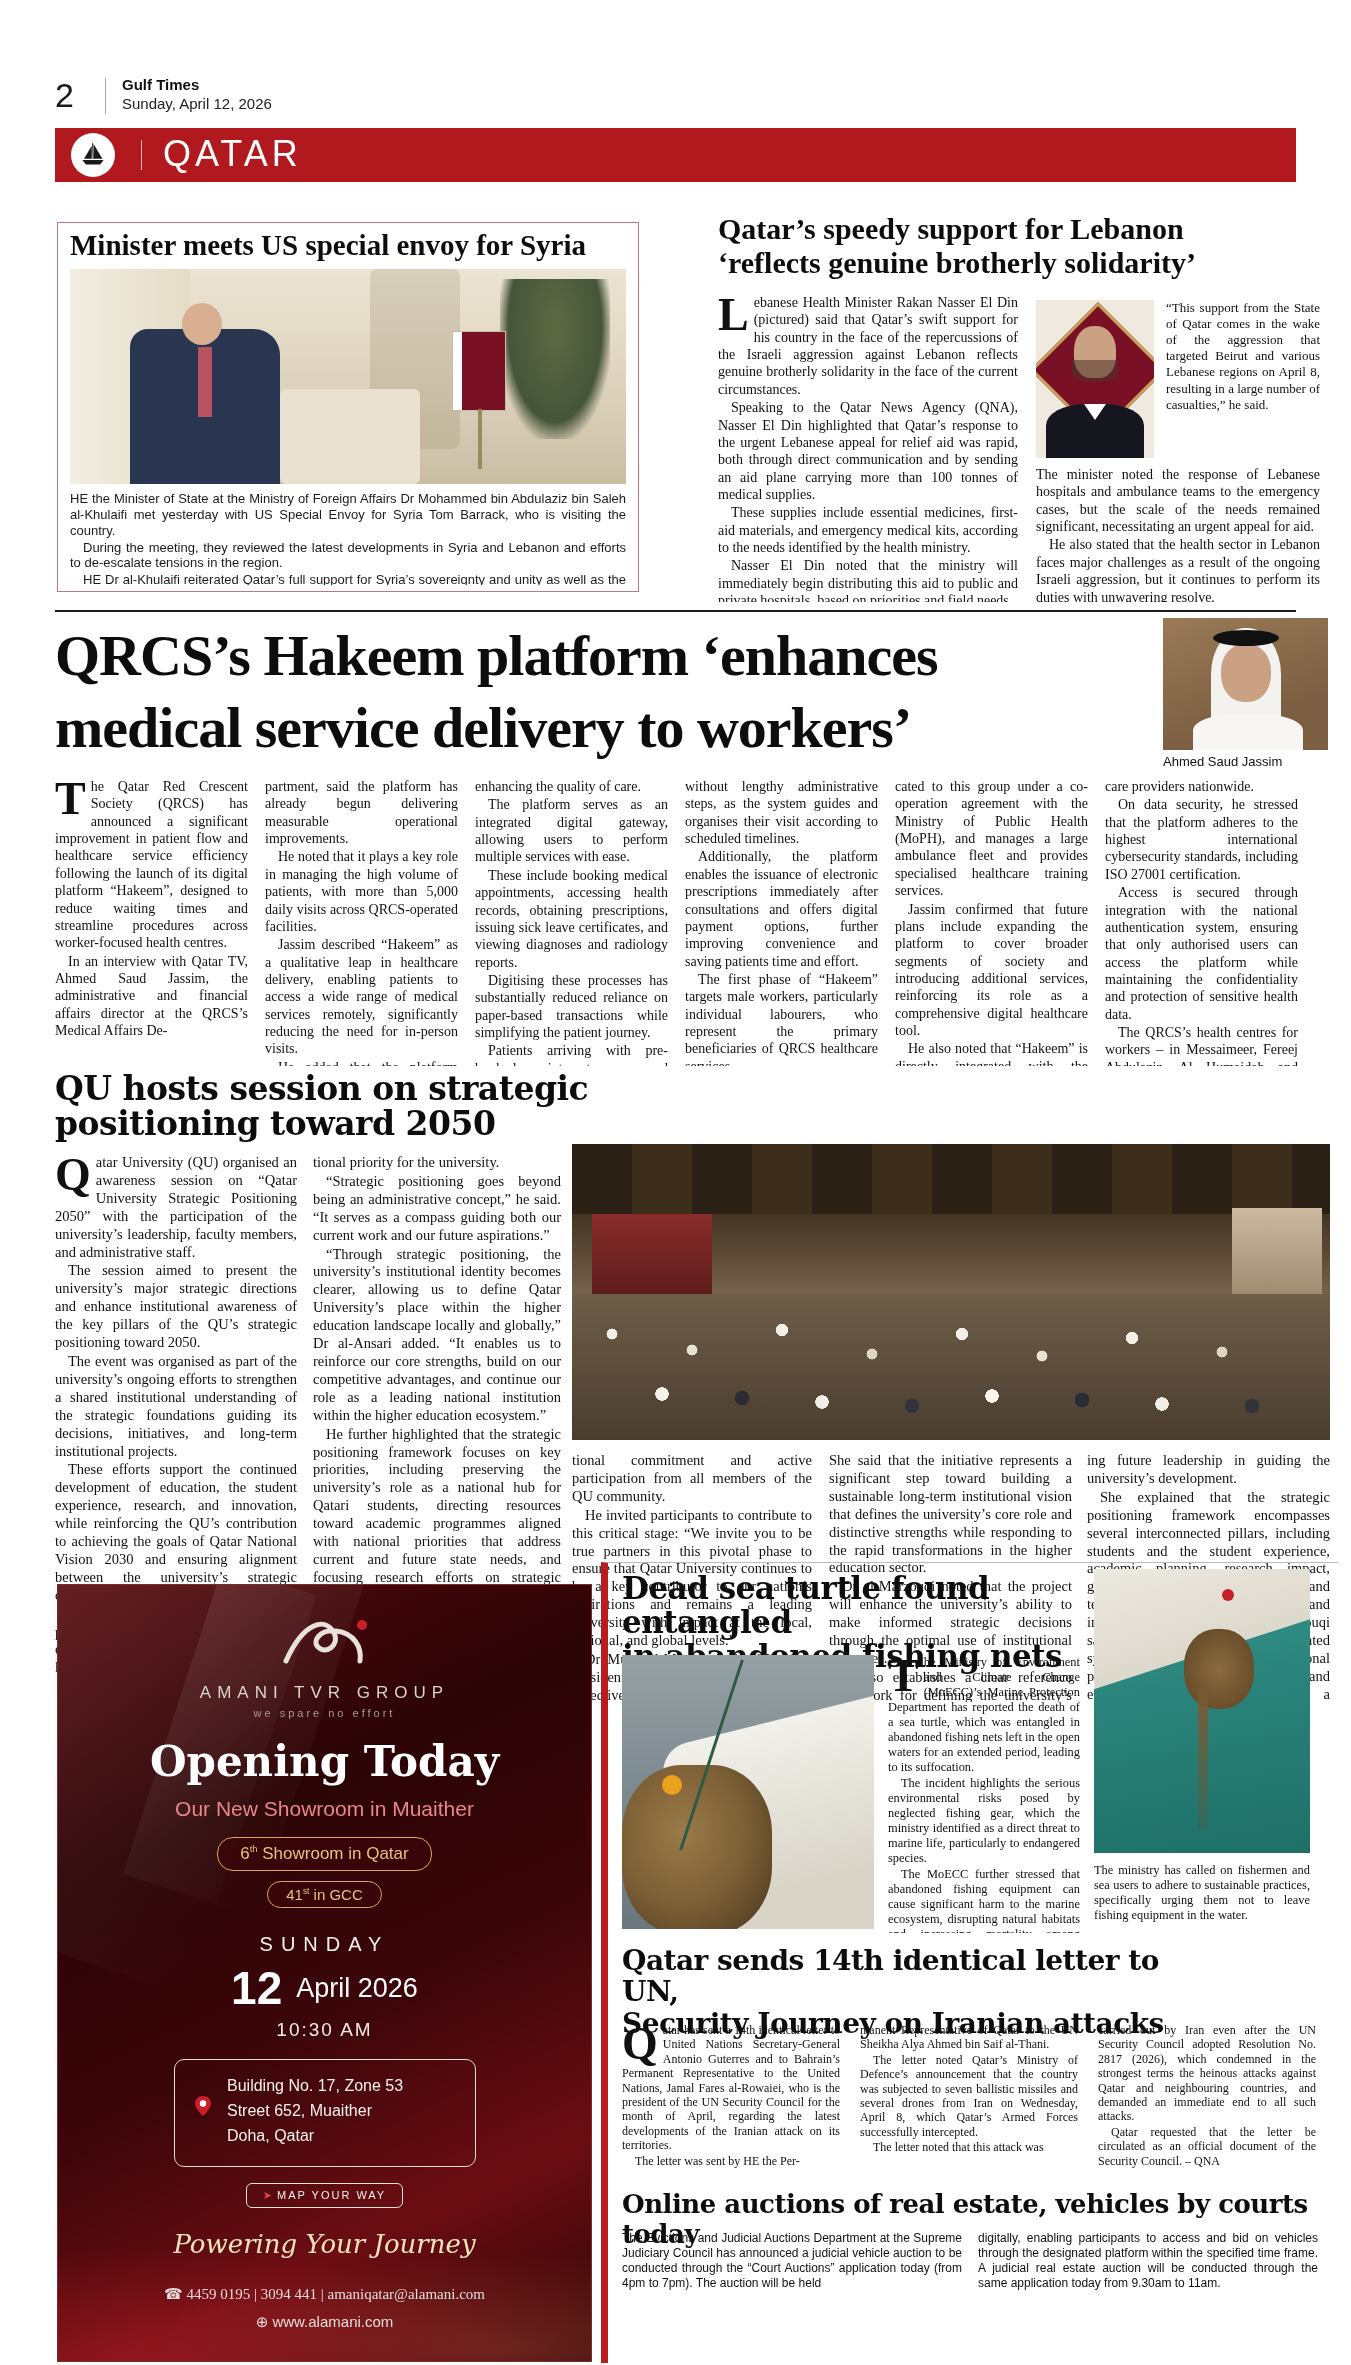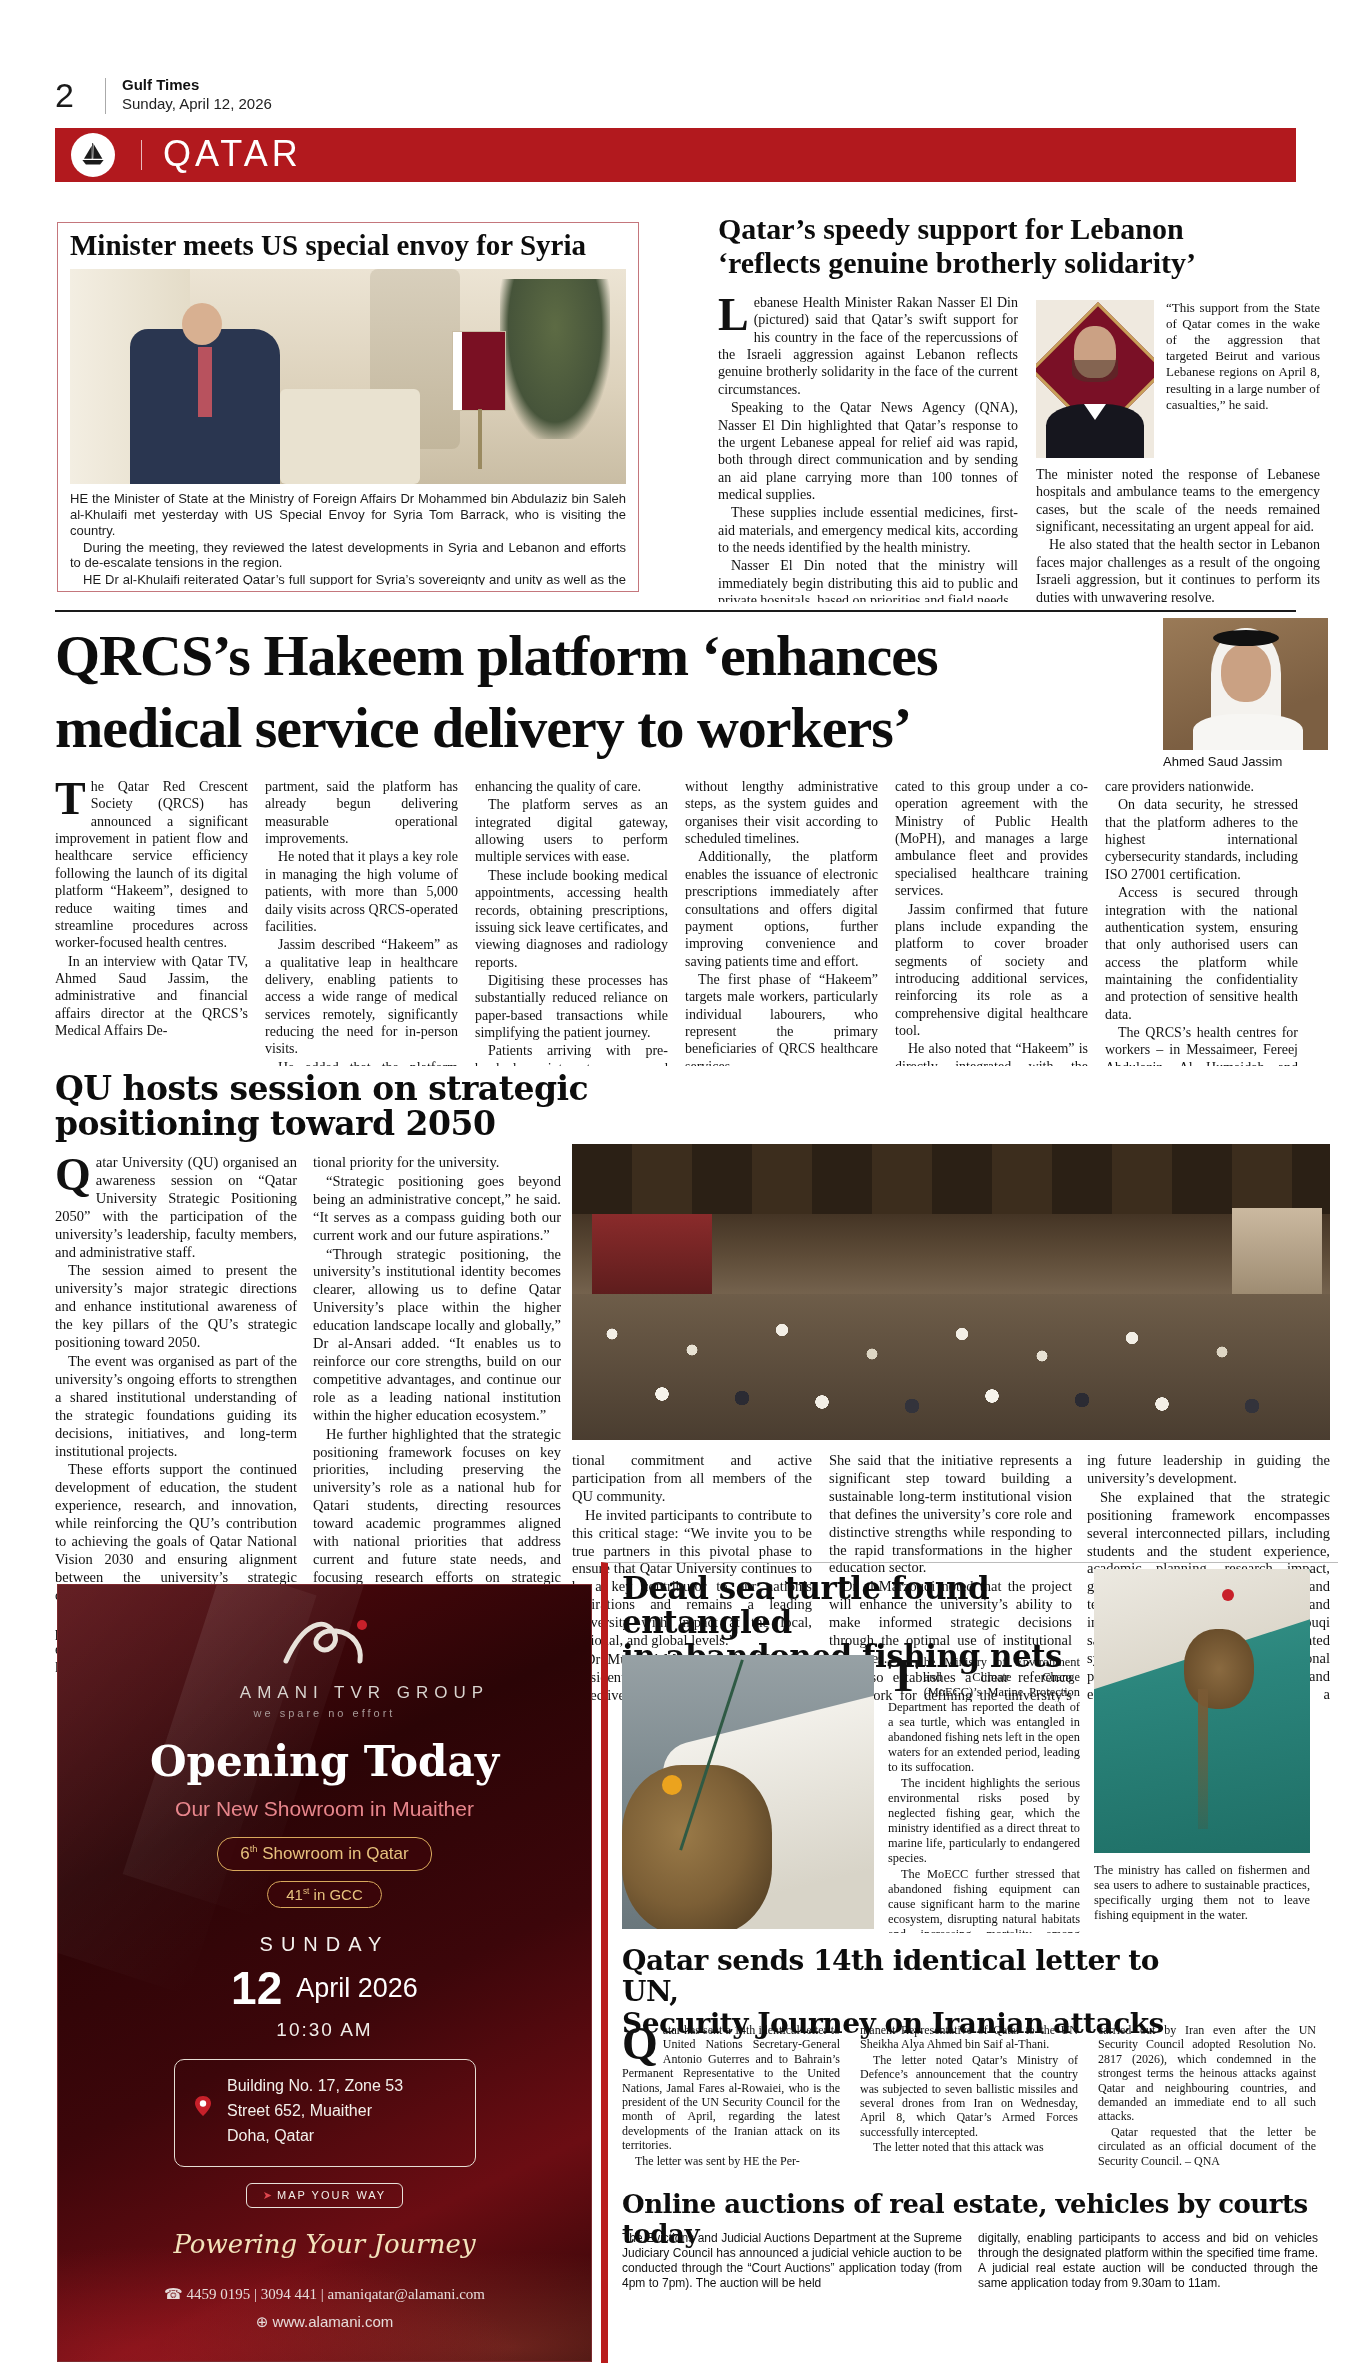--- a/index.html
+++ b/index.html
@@ -203,21 +203,21 @@
 <div class="abs ad" style="left:57px;top:1584px;width:533px;height:776px;">
   <div class="ray" style="left:-60px;top:-40px;width:260px;height:420px;"></div>
   <div class="ray" style="left:120px;top:-60px;width:140px;height:380px;"></div>
   <div class="abs" style="left:0;top:640px;width:533px;height:136px;background:radial-gradient(ellipse at 20% 100%,rgba(220,40,50,.35),transparent 60%),radial-gradient(ellipse at 85% 90%,rgba(255,120,90,.25),transparent 55%);"></div>
   <div class="abs" style="left:216px;top:26px;width:100px;height:64px;">
     <svg width="100" height="64" viewBox="0 0 100 64">
         <path d="M12 50 C30 10, 52 6, 60 22 C66 34, 52 44, 44 36 C38 30, 46 18, 62 20 C80 22, 88 36, 86 50" fill="none" stroke="#e8e2da" stroke-width="5" stroke-linecap="round"></path>
         <circle cx="88" cy="14" r="5" fill="#c8202a"></circle>
       </svg>
   </div>
-  <div class="abs" style="left:0;top:98px;width:533px;font-family:'Liberation Sans',sans-serif;font-size:17px;letter-spacing:6px;color:#d9d4cf;padding-left:40px;">AMANI TVR GROUP</div>
+  <div class="abs" style="left:0;top:98px;width:533px;font-family:'Liberation Sans',sans-serif;font-size:17px;letter-spacing:6px;color:#d9d4cf;">AMANI TVR GROUP</div>
   <div class="abs" style="left:0;top:122px;width:533px;font-family:'Liberation Sans',sans-serif;font-size:11px;letter-spacing:3px;color:#a89a98;">we spare no effort</div>
   <div class="abs" style="left:0;top:152px;width:533px;font-family:'DejaVu Serif',serif;font-size:42px;font-weight:700;color:#ffffff;">Opening Today</div>
   <div class="abs" style="left:0;top:212px;width:533px;font-family:'Liberation Sans',sans-serif;font-size:21px;color:#e8868c;">Our New Showroom in Muaither</div>
   <div class="abs" style="left:0;top:252px;width:533px;">
     <span class="goldpill" style="font-size:17px;padding:6px 22px;"><span>6</span><sup>th</sup><span> Showroom in Qatar</span></span>
   </div>
   <div class="abs" style="left:0;top:296px;width:533px;">
     <span class="goldpill" style="font-size:15px;padding:4px 18px;"><span>41</span><sup>st</sup><span> in GCC</span></span>
   </div>
   <div class="abs" style="left:0;top:348px;width:533px;font-family:'Liberation Sans',sans-serif;font-size:20px;letter-spacing:8px;color:#f5f2ee;">SUNDAY</div>

